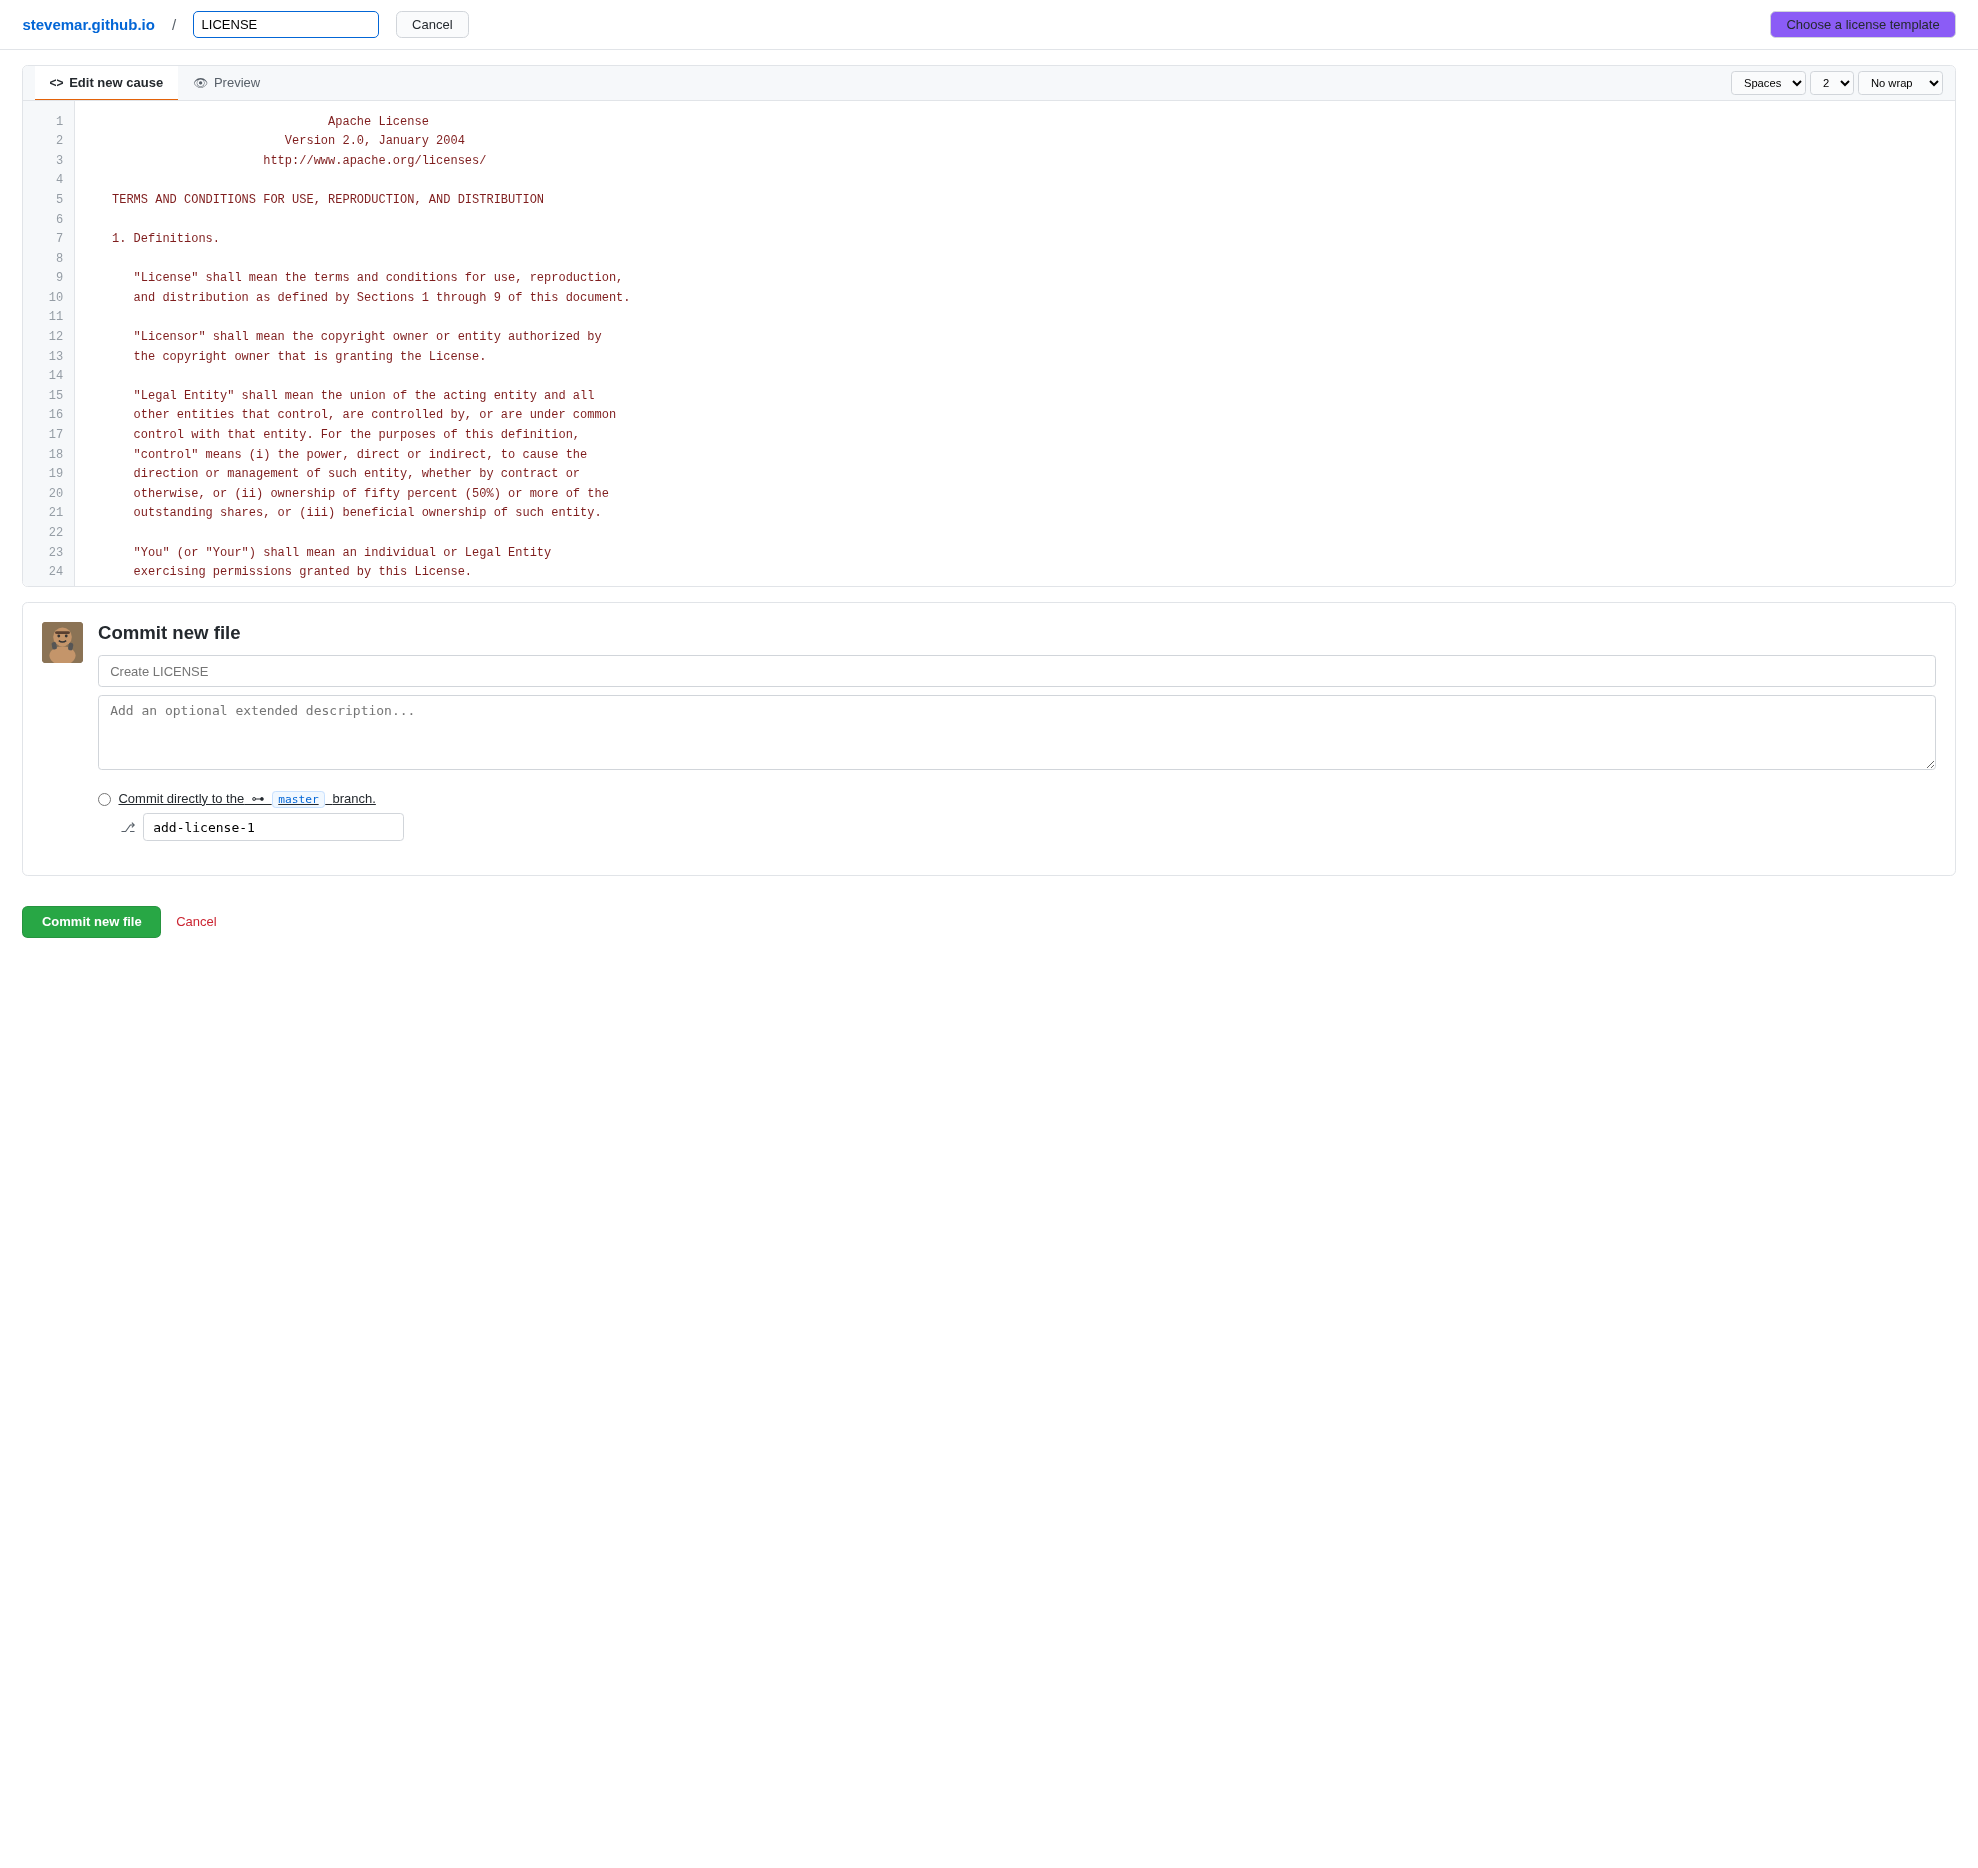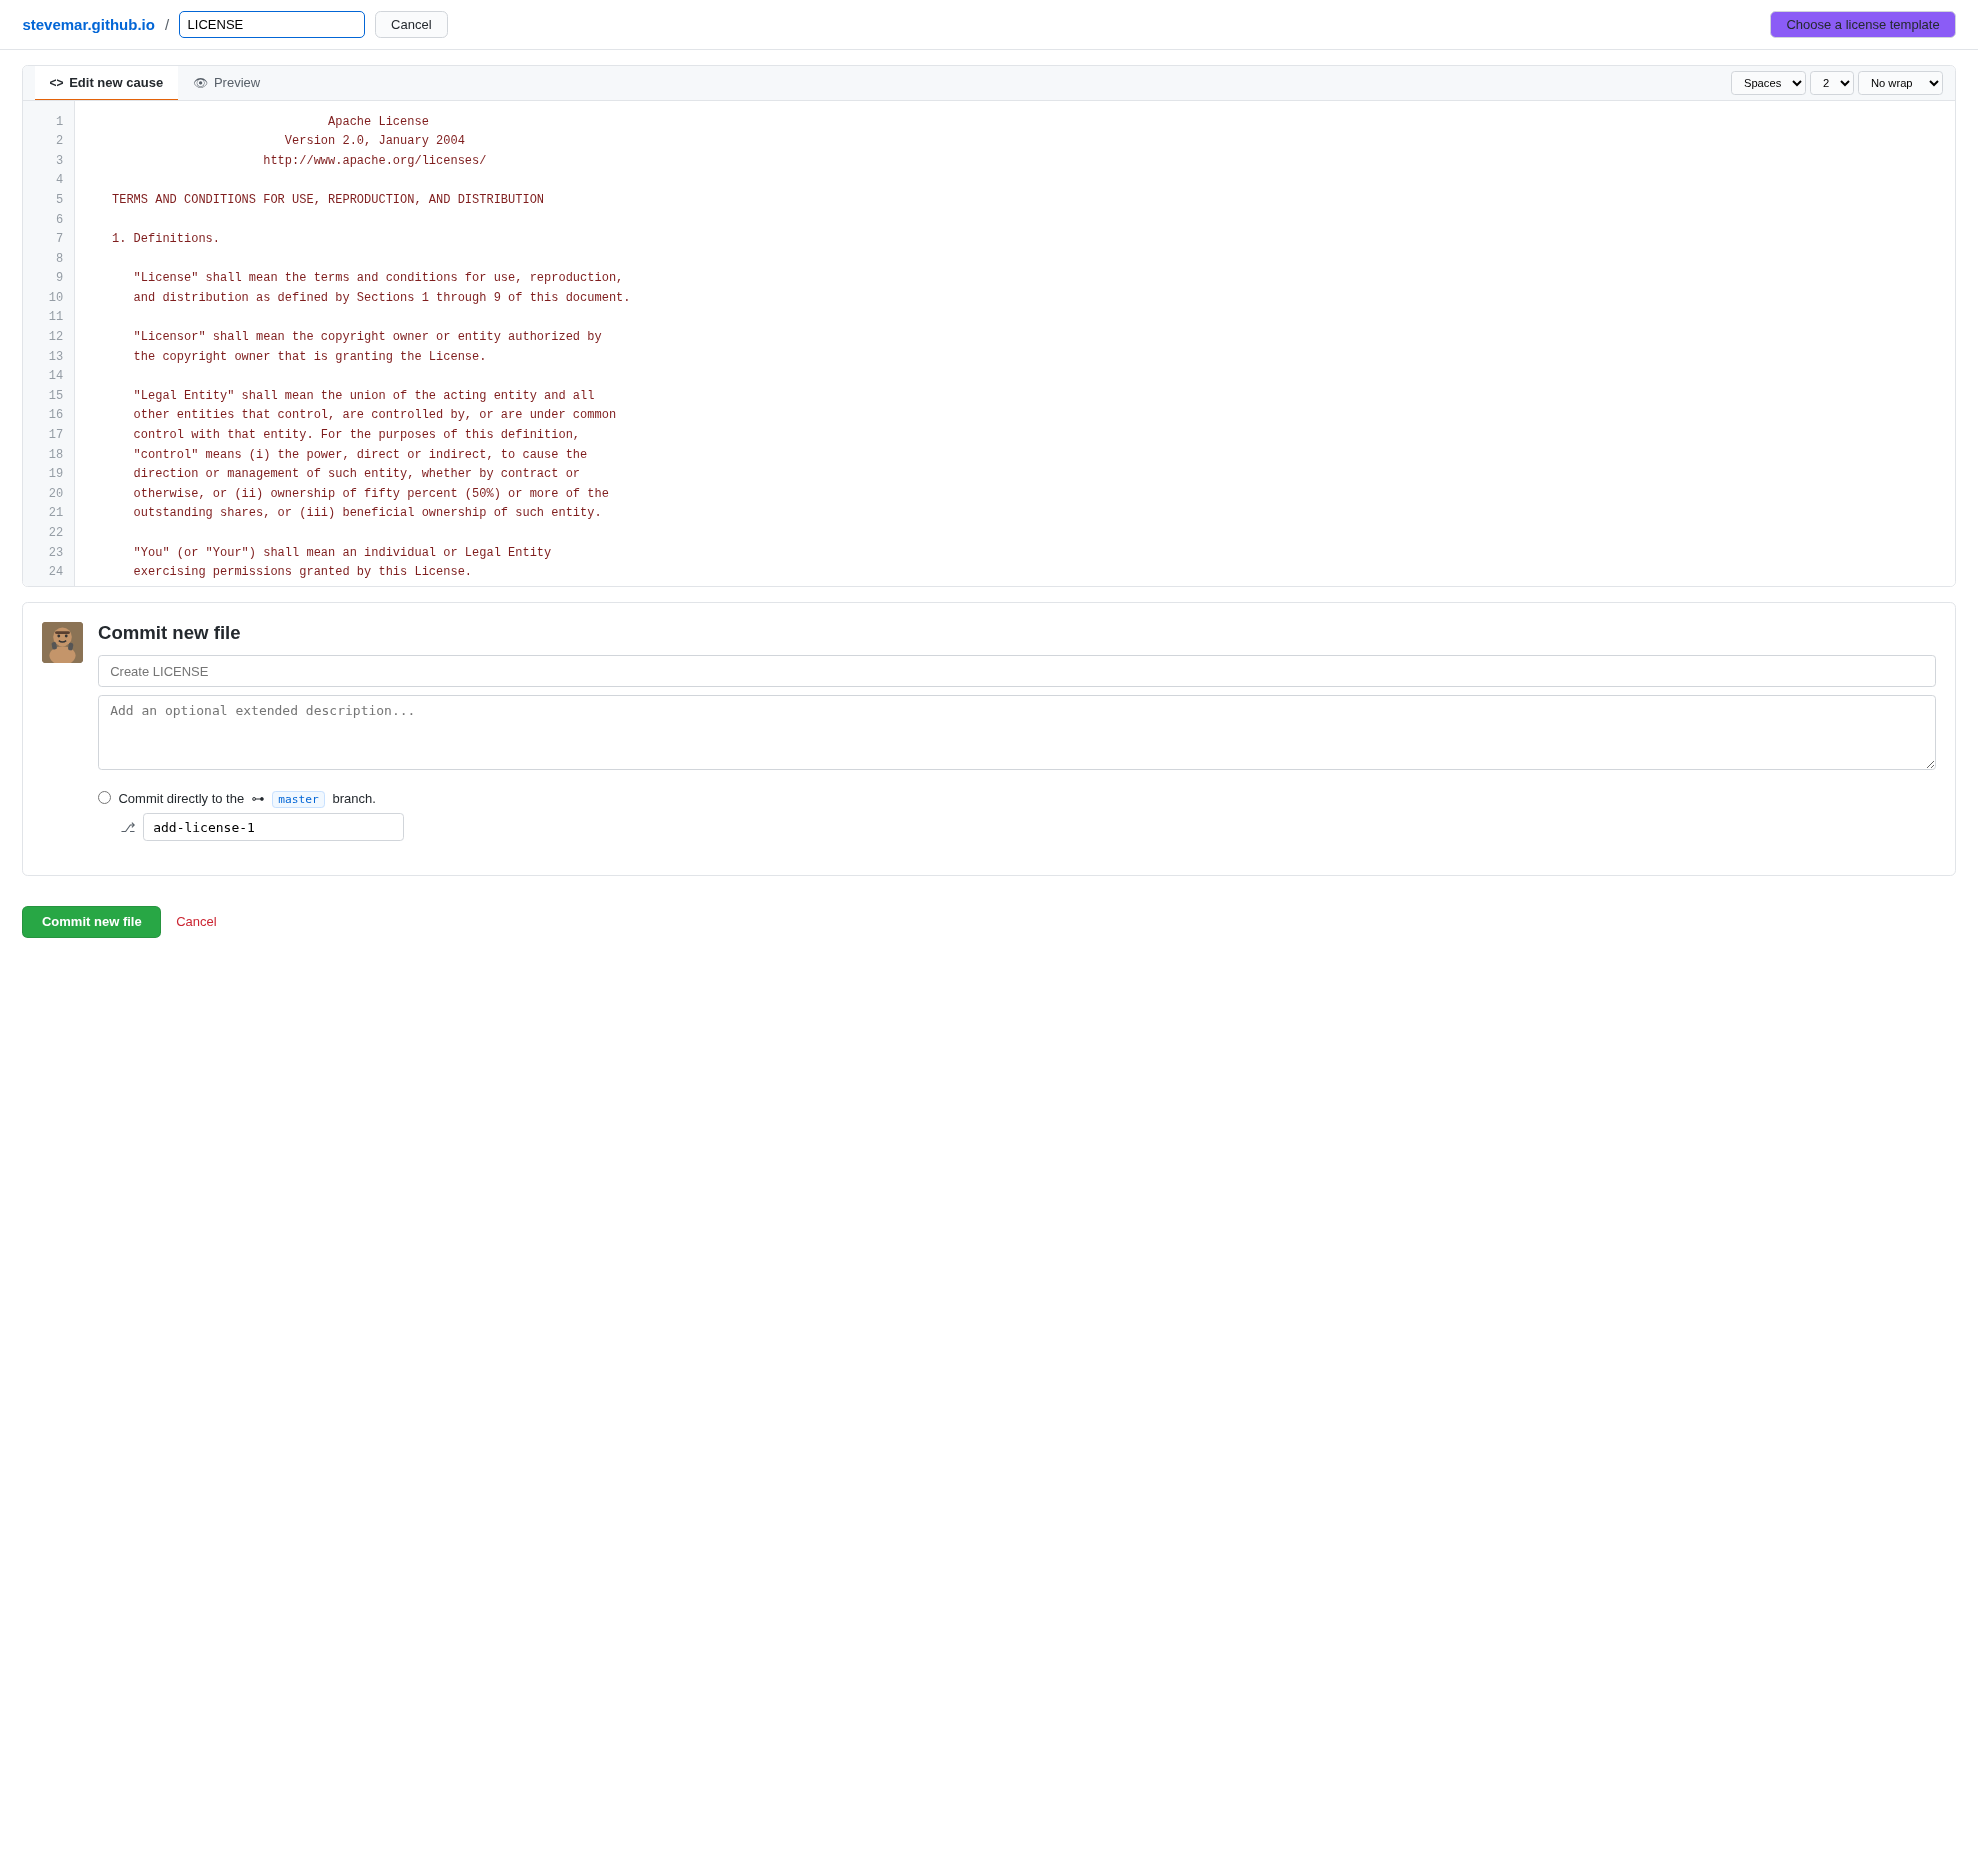--- a/index.html
+++ b/index.html
@@ -13,21 +13,21 @@
     
     .top-bar {
       display: flex;
       align-items: center;
       padding: 11.2px 22.4px;
       border-bottom: 0.9px solid #e1e4e8;
     }
     .top-bar-left {
       display: flex;
       align-items: center;
-      gap: 10px;
+      gap: 17px;
       flex: 1;
     }
     .repo-link {
       color: #0366d6;
       text-decoration: none;
       font-weight: 600;
       font-size: 15px;
     }
     .breadcrumb-sep {
       color: #586069;
@@ -196,24 +196,25 @@
       outline: none;
       margin-bottom: 18px;
     }
 
     
     .radio-options {
       margin-bottom: 15px;
     }
     .radio-option {
       display: flex;
-      align-items: flex-start;
+      align-items: flex-end;
       gap: 7.5px;
       margin-bottom: 7.5px;
       font-size: 13px;
+      text-decoration: underline;
     }
     .radio-option input[type="radio"] {
       cursor: pointer;
     }
     .branch-badge {
       background: #f1f8ff;
       border: 0.9px solid #c8e1ff;
       border-radius: 3.7px;
       padding: 0.9px 5.6px;
       font-family: "SFMono-Regular", Consolas, monospace;

